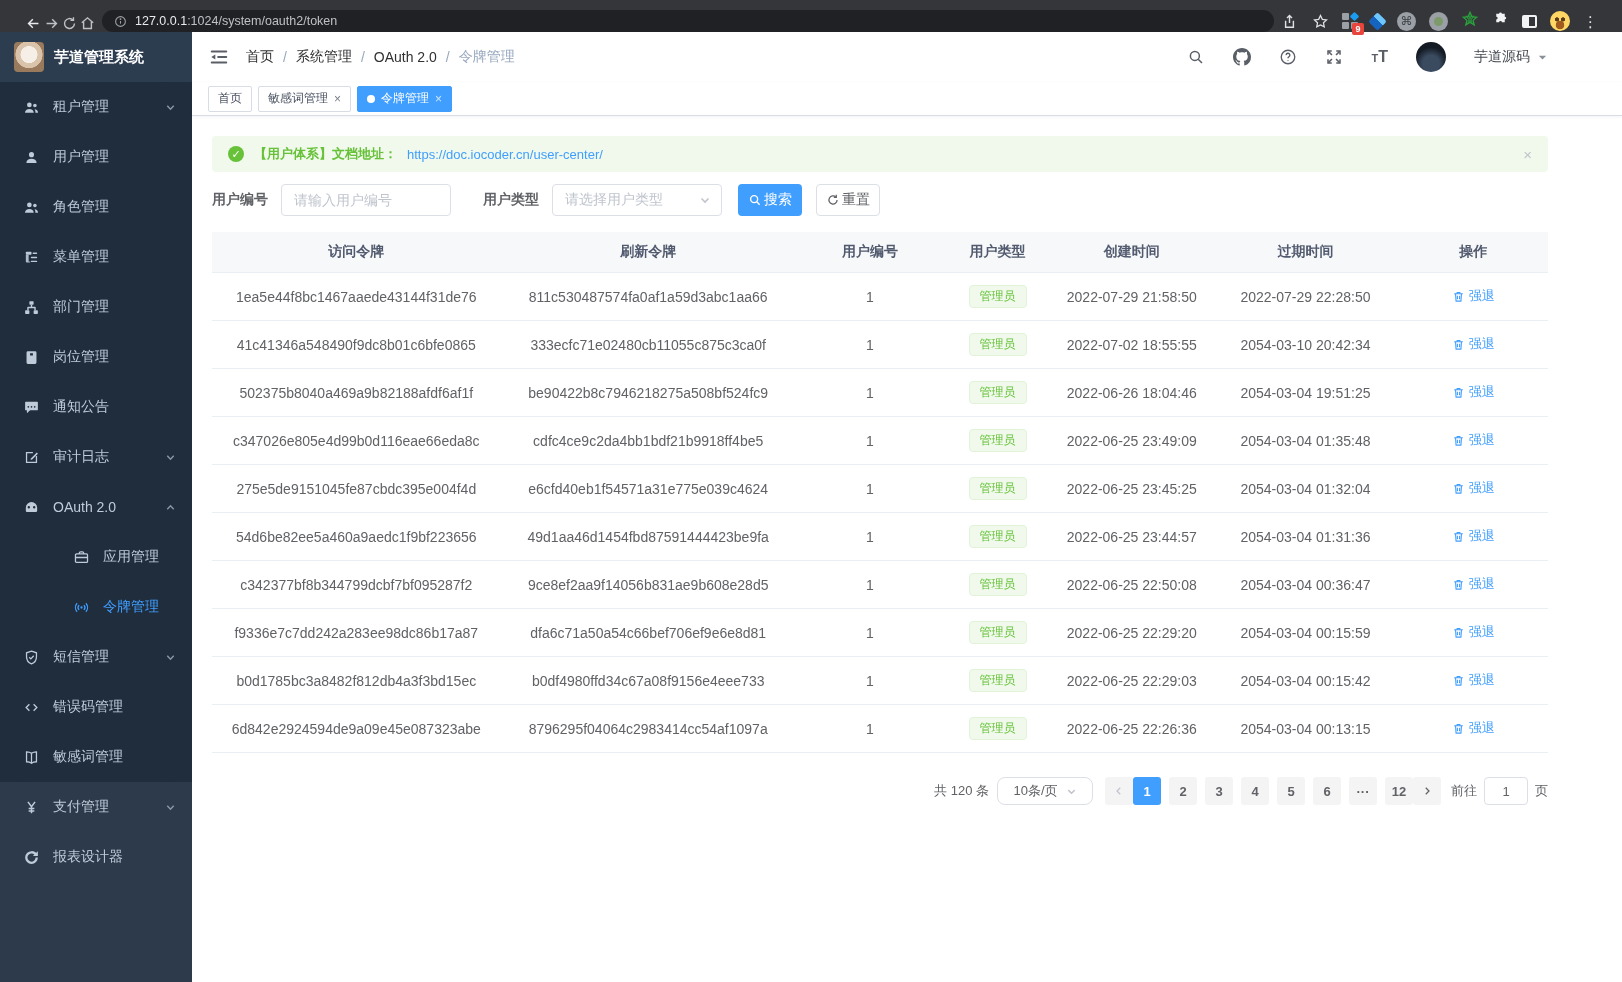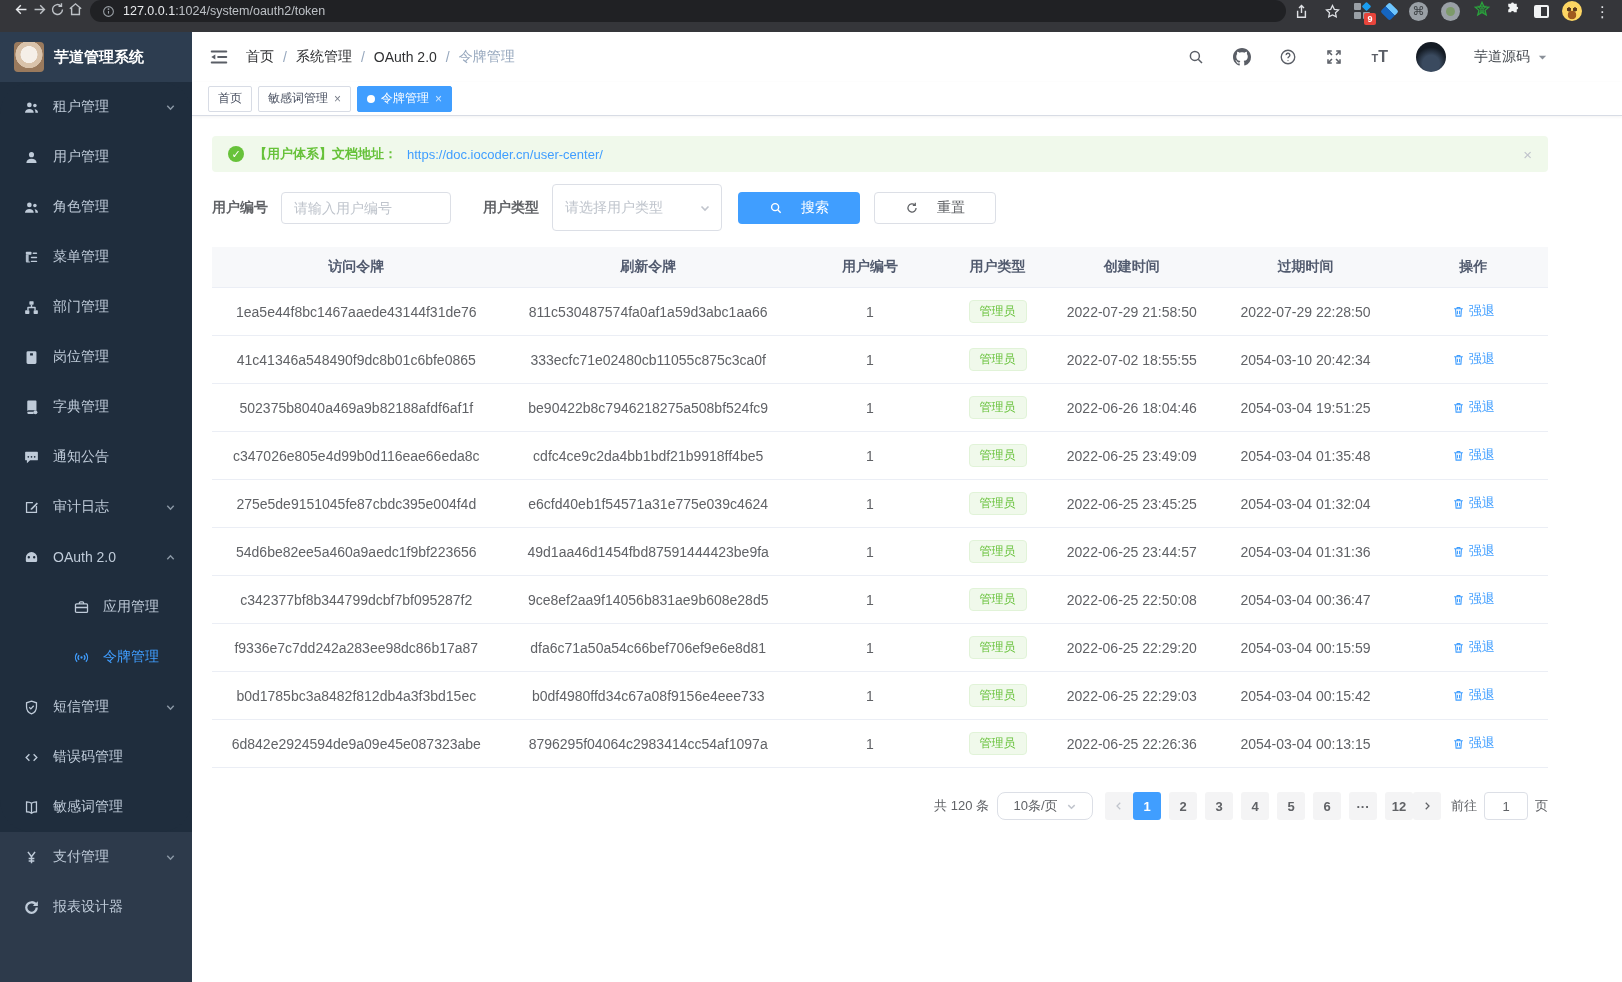--- a/index.html
+++ b/index.html
@@ -1,20 +1,20 @@
 <!DOCTYPE html>
 <html><head>
 <meta charset="utf-8">
 <style>
   * { margin:0; padding:0; box-sizing:border-box; }
   body { font-family:"Liberation Sans","DejaVu Sans",sans-serif; }
   .screen { width:1622px; height:982px; position:relative; overflow:hidden; background:#fff; }
 
   
-  .browser { height:32px; background:#35363a; display:flex; align-items:flex-start; padding:0 12px; }
+  .browser { height:32px; background:#35363a; display:flex; align-items:flex-end; padding:0 24px; }
   .b-ic { width:18px; height:18px; color:#bdc1c6; display:flex; align-items:center; justify-content:center; flex:0 0 auto; }
   .b-ic svg { width:17px; height:17px; }
   .b-ic.back { color:#e8eaed; }
   .url-pill { flex:1; height:22px; background:#202124; border-radius:12px; display:flex; align-items:center; padding:0 12px; gap:8px; margin:0 6px; min-width:0; }
   .url-pill svg { width:13px; height:13px; flex:0 0 auto; }
   .url-text { font-size:12.5px; white-space:nowrap; overflow:hidden; }
   .url-host { color:#e8eaed; }
   .url-path { color:#bdc1c6; }
   .ext-cluster { display:flex; align-items:center; gap:13px; }
   .ext-grid { position:relative; width:16px; height:16px; display:grid; grid-template-columns:7px 7px; grid-template-rows:7px 7px; gap:2px; }
@@ -88,23 +88,23 @@
   .alert { height:36px; background:#f0f9eb; border-radius:4px; display:flex; align-items:center; padding:0 16px; gap:10px; margin-bottom:12px; }
   .alert-check { width:16px; height:16px; border-radius:50%; background:#67c23a; color:#fff; font-size:11px; display:flex; align-items:center; justify-content:center; flex:0 0 auto; }
   .alert-text { color:#67c23a; font-size:13px; font-weight:bold; }
   .alert-link { color:#409eff; font-size:13px; text-decoration:none; }
   .alert-close { margin-left:auto; color:#c0c4cc; font-size:15px; cursor:pointer; }
 
   .filters { display:flex; align-items:center; margin-bottom:16px; font-size:14px; }
   .f-label { font-weight:bold; color:#606266; margin-right:13px; white-space:nowrap; }
   .f-input { width:170px; height:32px; border:1px solid #dcdfe6; border-radius:4px; padding:0 12px; font-size:14px; color:#606266; outline:none; margin-right:32px; font-family:inherit; }
   .f-input::placeholder { color:#bfc4cc; }
-  .f-select { width:170px; height:47px; border:1px solid #dcdfe6; border-radius:4px; display:flex; align-items:center; justify-content:space-between; padding:0 10px 0 12px; color:#bfc4cc; cursor:pointer; margin-right:14px; }
+  .f-select { width:170px; height:32px; border:1px solid #dcdfe6; border-radius:4px; display:flex; align-items:center; justify-content:space-between; padding:0 10px 0 12px; color:#bfc4cc; cursor:pointer; margin-right:14px; }
   .f-select svg { width:12px; height:12px; color:#c0c4cc; }
-  .btn { height:32px; display:inline-flex; align-items:center; gap:18px; padding:0 30px; border-radius:4px; font-size:14px; cursor:pointer; border:1px solid transparent; font-family:inherit; }
+  .btn { height:32px; display:inline-flex; align-items:center; gap:2px; padding:0 9px; border-radius:4px; font-size:14px; cursor:pointer; border:1px solid transparent; font-family:inherit; }
   .btn svg { width:14px; height:14px; }
   .btn-primary { background:#409eff; color:#fff; margin-left:2px; }
   .btn-plain { background:#fff; border-color:#dcdfe6; color:#606266; margin-left:14px; }
 
   
   .thead { display:flex; align-items:center; height:41px; background:#f7f8fa; border-bottom:1px solid #ebeef5; }
   .th { font-size:14px; font-weight:bold; color:#515a6e; text-align:center; }
   .tr { display:flex; align-items:center; height:48px; border-bottom:1px solid #ebeef5; color:#606266; font-size:14px; }
   .td { text-align:center; white-space:nowrap; overflow:hidden; }
   .c1 { width:21.6%; } .c2 { width:22.1%; } .c3 { width:11.1%; } .c4 { width:8%; }
@@ -277,31 +277,20 @@
     <span class="s-icon">
               <svg viewBox="0 0 24 24" fill="currentColor" fill-rule="evenodd">
                 <path d="M7 3h10a2 2 0 0 1 2 2v14a2 2 0 0 1-2 2H7a2 2 0 0 1-2-2V5a2 2 0 0 1 2-2zm3 3v3h4V6z"></path>
               </svg>
             </span>
     <span class="s-label">岗位管理</span>
 
   </div>
           <div class="side-item">
     <span class="s-icon">
-              <svg viewBox="0 0 24 24" fill="currentColor">
-                <path d="M7 2h11a1 1 0 0 1 1 1v13H8a2 2 0 0 0-2 2V4a2 2 0 0 1 1-2z"></path>
-                <path d="M6 19.5A1.5 1.5 0 0 0 7.5 21H15v-3H7.5A1.5 1.5 0 0 0 6 19.5z"></path>
-                <circle cx="17.5" cy="18.8" r="2.8"></circle>
-              </svg>
-            </span>
-    <span class="s-label">字典管理</span>
-
-  </div>
-          <div class="side-item">
-    <span class="s-icon">
               <svg viewBox="0 0 24 24" fill="currentColor" fill-rule="evenodd">
                 <path d="M4 4h16a1 1 0 0 1 1 1v10a1 1 0 0 1-1 1H10l-4.5 4v-4H4a1 1 0 0 1-1-1V5a1 1 0 0 1 1-1zm3.5 5.8a1.2 1.2 0 1 0 0 2.4 1.2 1.2 0 0 0 0-2.4zm4.5 0a1.2 1.2 0 1 0 0 2.4 1.2 1.2 0 0 0 0-2.4zm4.5 0a1.2 1.2 0 1 0 0 2.4 1.2 1.2 0 0 0 0-2.4z"></path>
               </svg>
             </span>
     <span class="s-label">通知公告</span>
 
   </div>
           <div class="side-item">
     <span class="s-icon">
               <svg viewBox="0 0 24 24" fill="none" stroke="currentColor" stroke-width="1.8">

